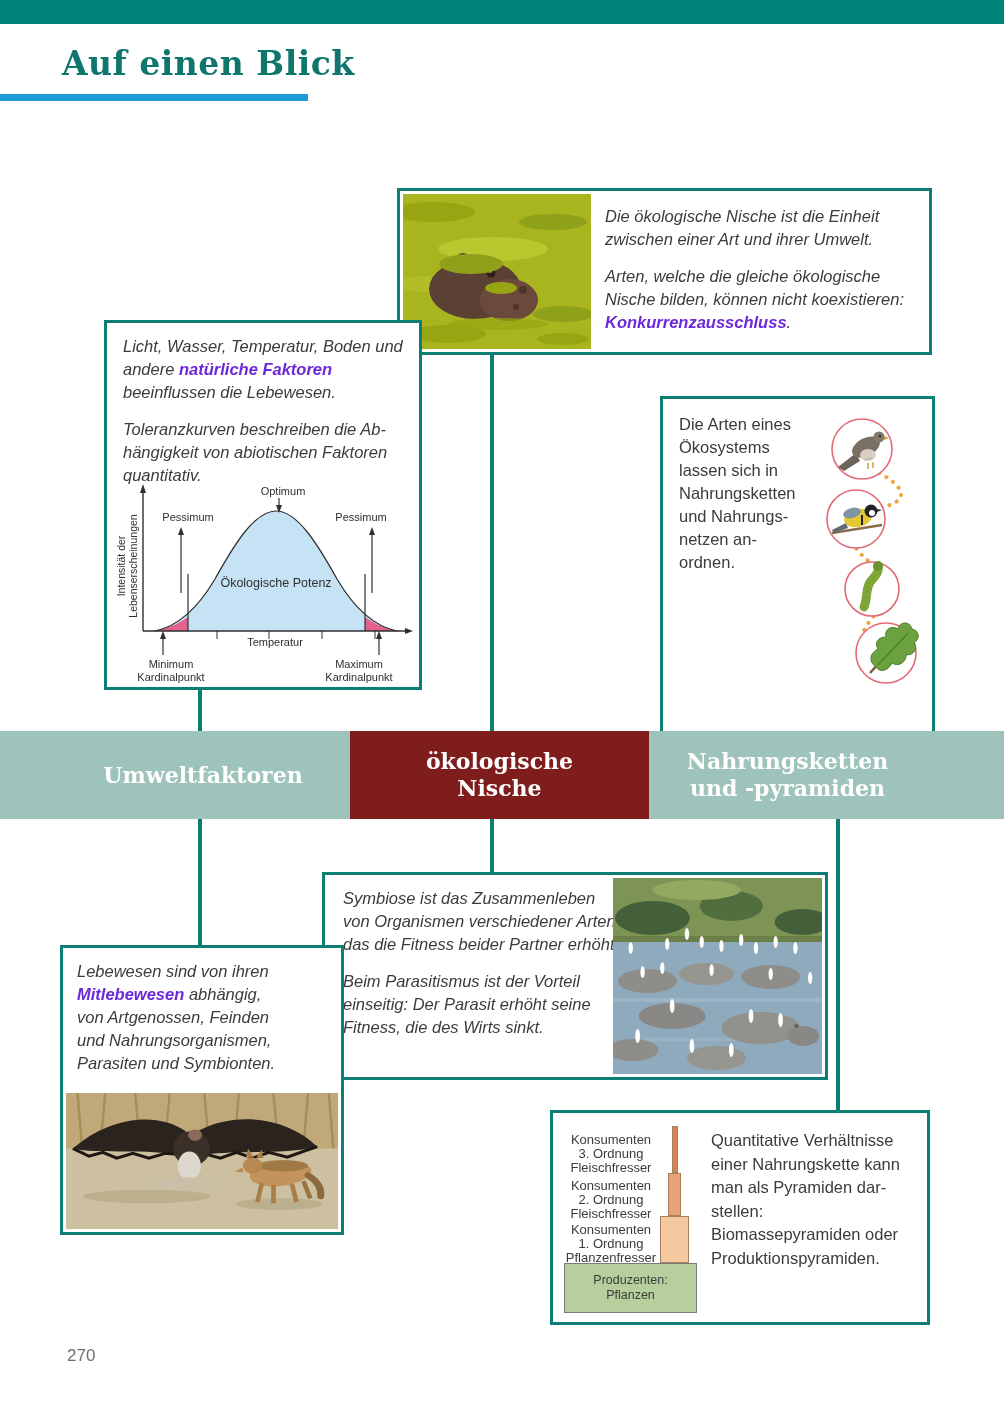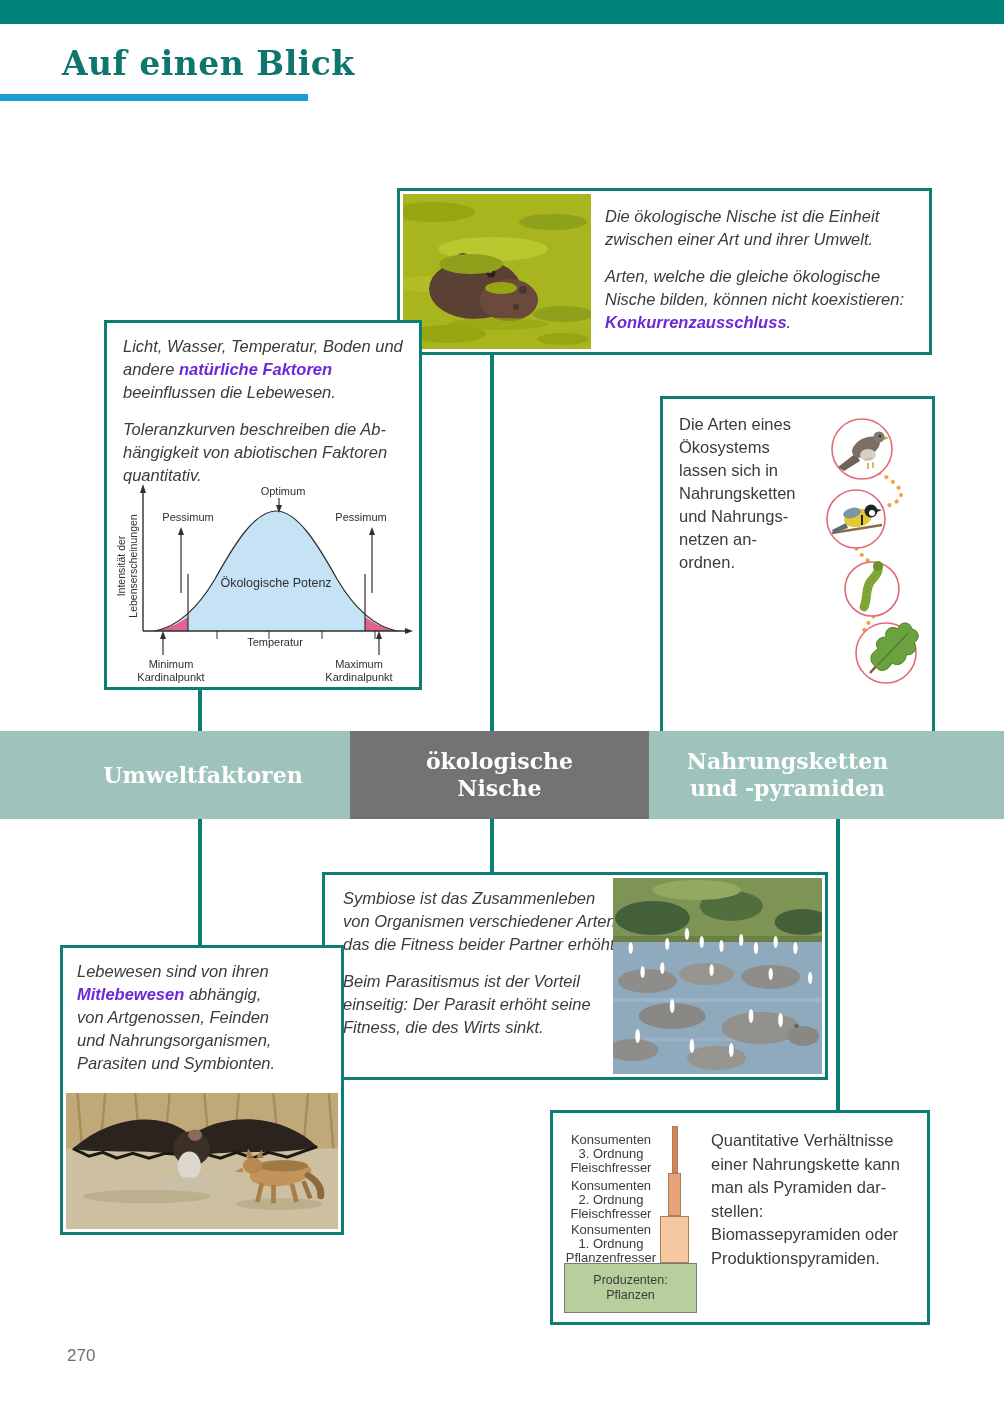--- a/index.html
+++ b/index.html
@@ -182,21 +182,21 @@
         <line x1="90" y1="270" x2="99" y2="260" stroke="#7A5A3A" stroke-width="2.5"></line>
         <path d="M96,264 C88,258 90,250 98,246 C94,240 98,234 106,234 C104,226 112,222 118,226 C120,218 130,218 132,226 C140,228 140,236 134,240 C138,246 134,252 126,252 C126,260 118,264 112,260 C108,268 100,270 96,264 Z" fill="#6BA23F" stroke="#4E7D2C" stroke-width="1"></path>
         <line x1="98" y1="262" x2="128" y2="230" stroke="#4E7D2C" stroke-width="1.2"></line>
       </g>
     </svg>
   </div>
 
   <div class="abs band" style="left:0;width:350px;background:#9DC3BB;">
     <div class="bandlabel" style="margin-left:56px;">Umweltfaktoren</div>
   </div>
-  <div class="abs band" style="left:350px;width:299px;background:#737373;">
+  <div class="abs band" style="left:350px;width:299px;background:#7f1d1d;">
     <div class="bandlabel prelines">ökologische
 Nische</div>
   </div>
   <div class="abs band" style="left:649px;width:355px;background:#9DC3BB;">
     <div class="bandlabel prelines" style="margin-right:78px;">Nahrungsketten
 und -pyramiden</div>
   </div>
 
   <div class="abs tbox" style="left:322px;top:872px;width:506px;height:208px;">
     <div class="abs bodytext" style="left:18px;top:12px;width:278px;">

